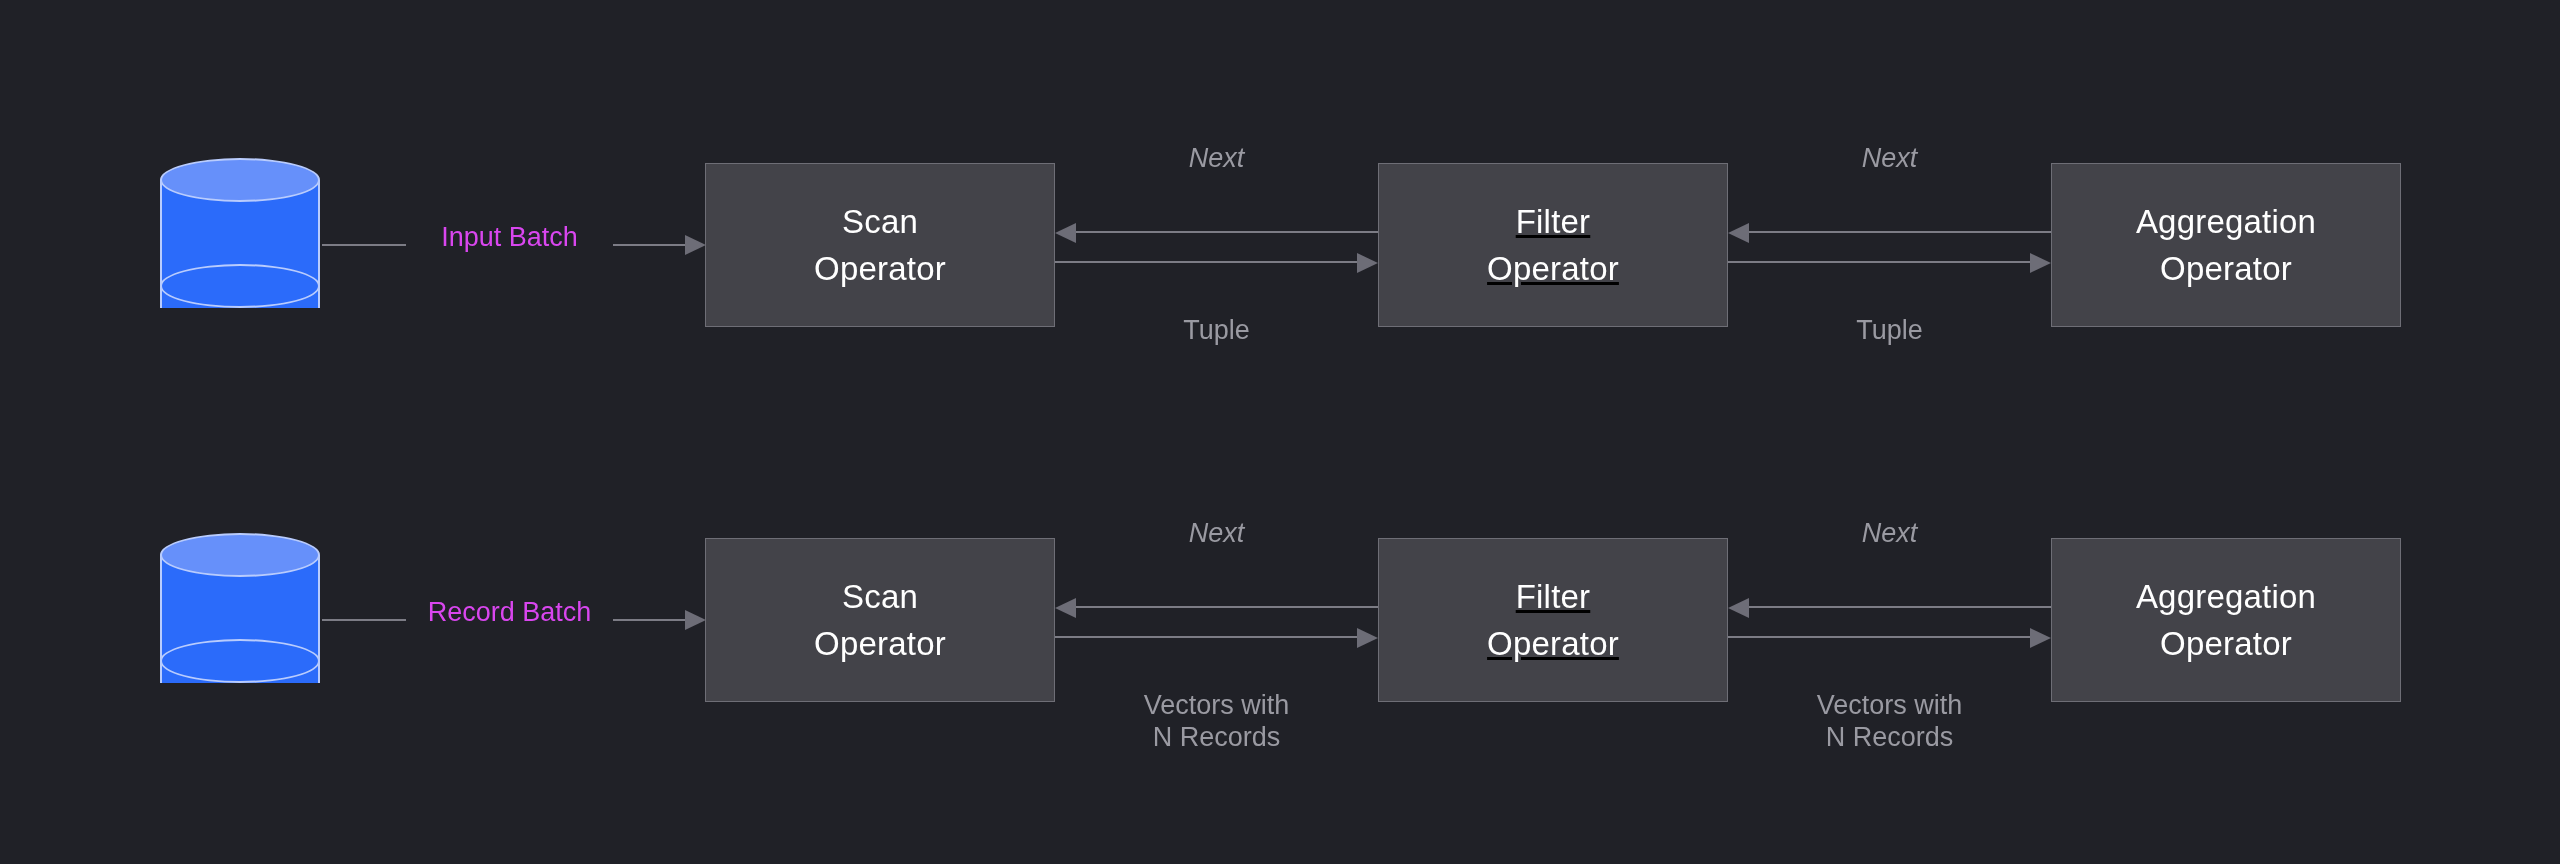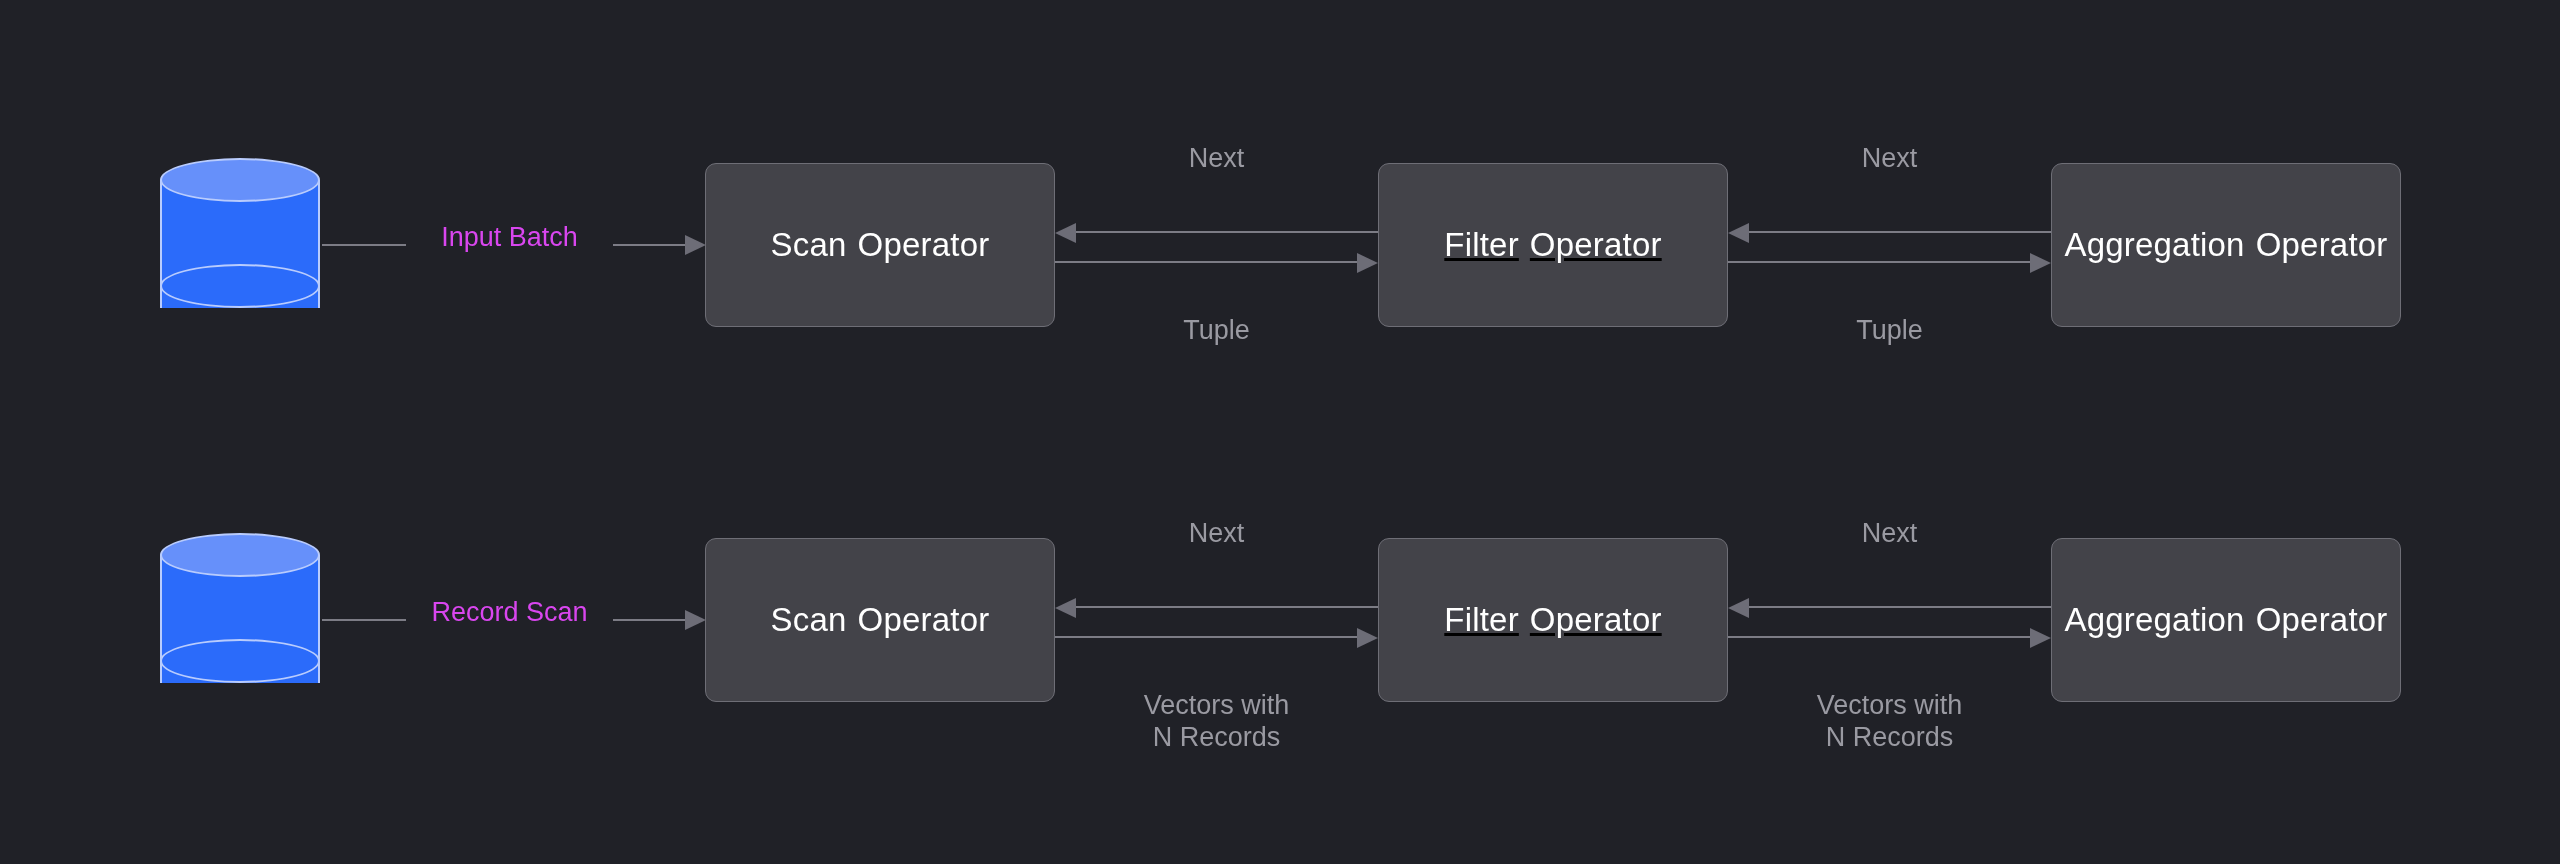--- a/index.html
+++ b/index.html
@@ -74,24 +74,24 @@
   }
 
   
   .op-box {
     position: absolute;
     top: 33px;
     width: 350px;
     height: 164px;
     background: #434349;
     border: 1.5px solid #6E6E76;
-    border-radius: 11px;
+    border-radius: 0;
     box-sizing: border-box;
     display: flex;
-    flex-direction: row;
+    flex-direction: column;
     align-items: center;
     justify-content: center;
     gap: 11px;
   }
   .op-box .op-line {
     color: #FFFFFF;
     font-size: 33px;
     line-height: 1.08;
     letter-spacing: 0.2px;
     white-space: nowrap;
@@ -152,21 +152,21 @@
   .bidi .lbl {
     position: absolute;
     left: 0;
     width: 323px;
     text-align: center;
     color: #9A9AA2;
     font-size: 27px;
     line-height: 1.18;
     white-space: pre-line;
   }
-  .bidi .lbl-top    { top: -20px; }
+  .bidi .lbl-top    { top: -20px; font-style: italic; }
   .bidi .lbl-bottom { top: 152px; }
 
   .bidi .line-next {
     position: absolute;
     left: 20px;
     top: 68px;
     width: 303px;
     height: 1.6px;
     background: #7C7C85;
   }
@@ -256,21 +256,21 @@
   <div class="row row-bottom">
 
     <div class="cylinder">
       <div class="cyl-body"></div>
       <div class="cyl-bottom"></div>
       <div class="cyl-top"></div>
     </div>
 
     <div class="feed">
       <div class="feed-line-a"></div>
-      <div class="feed-label">Record Scan</div>
+      <div class="feed-label">Record Batch</div>
       <div class="feed-line-b"></div>
       <div class="arrow-head-r"></div>
     </div>
 
     <div class="op-box op-scan">
       <div class="op-line">Scan</div>
       <div class="op-line">Operator</div>
     </div>
 
     <div class="bidi bidi-scan-filter">

